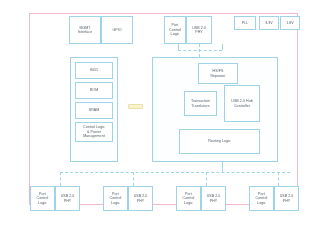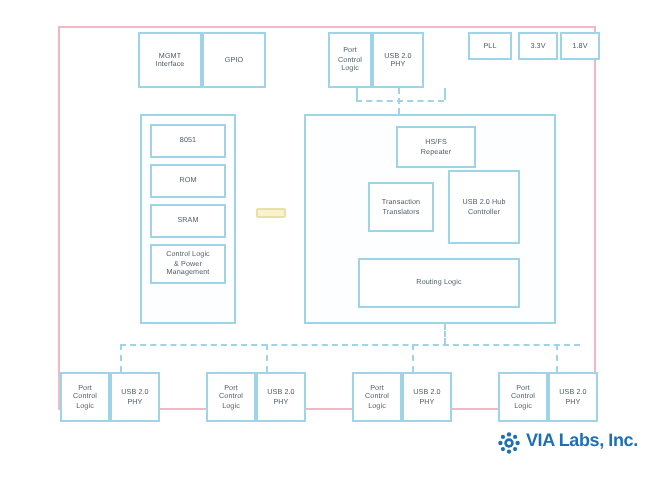--- a/index.html
+++ b/index.html
@@ -209,33 +209,14 @@
   <div class="blk" style="left:249px; top:186px; width:25px; height:25px;">
     <span class="blk-label">Port
 Control
 Logic</span>
   </div>
   <div class="blk" style="left:274px; top:186px; width:25px; height:25px;">
     <span class="blk-label">USB 2.0
 PHY</span>
   </div>
 
-  <div class="footer">
-    <span class="logo-mark">
-      <svg viewBox="0 0 24 24" width="11" height="11" aria-hidden="true">
-        <g fill="#1f6fb5">
-          <circle cx="12" cy="2.6" r="2.4"></circle>
-          <circle cx="12" cy="21.4" r="2.4"></circle>
-          <circle cx="2.6" cy="12" r="2.4"></circle>
-          <circle cx="21.4" cy="12" r="2.4"></circle>
-          <circle cx="5.4" cy="5.4" r="2.3"></circle>
-          <circle cx="18.6" cy="5.4" r="2.3"></circle>
-          <circle cx="5.4" cy="18.6" r="2.3"></circle>
-          <circle cx="18.6" cy="18.6" r="2.3"></circle>
-          <circle cx="12" cy="12" r="5.2"></circle>
-        </g>
-        <circle cx="12" cy="12" r="2.3" fill="#ffffff"></circle>
-      </svg>
-    </span>
-    <span class="logo-text">VIA Labs, Inc.</span>
-  </div>
 
 </div>
 
 </body></html>

